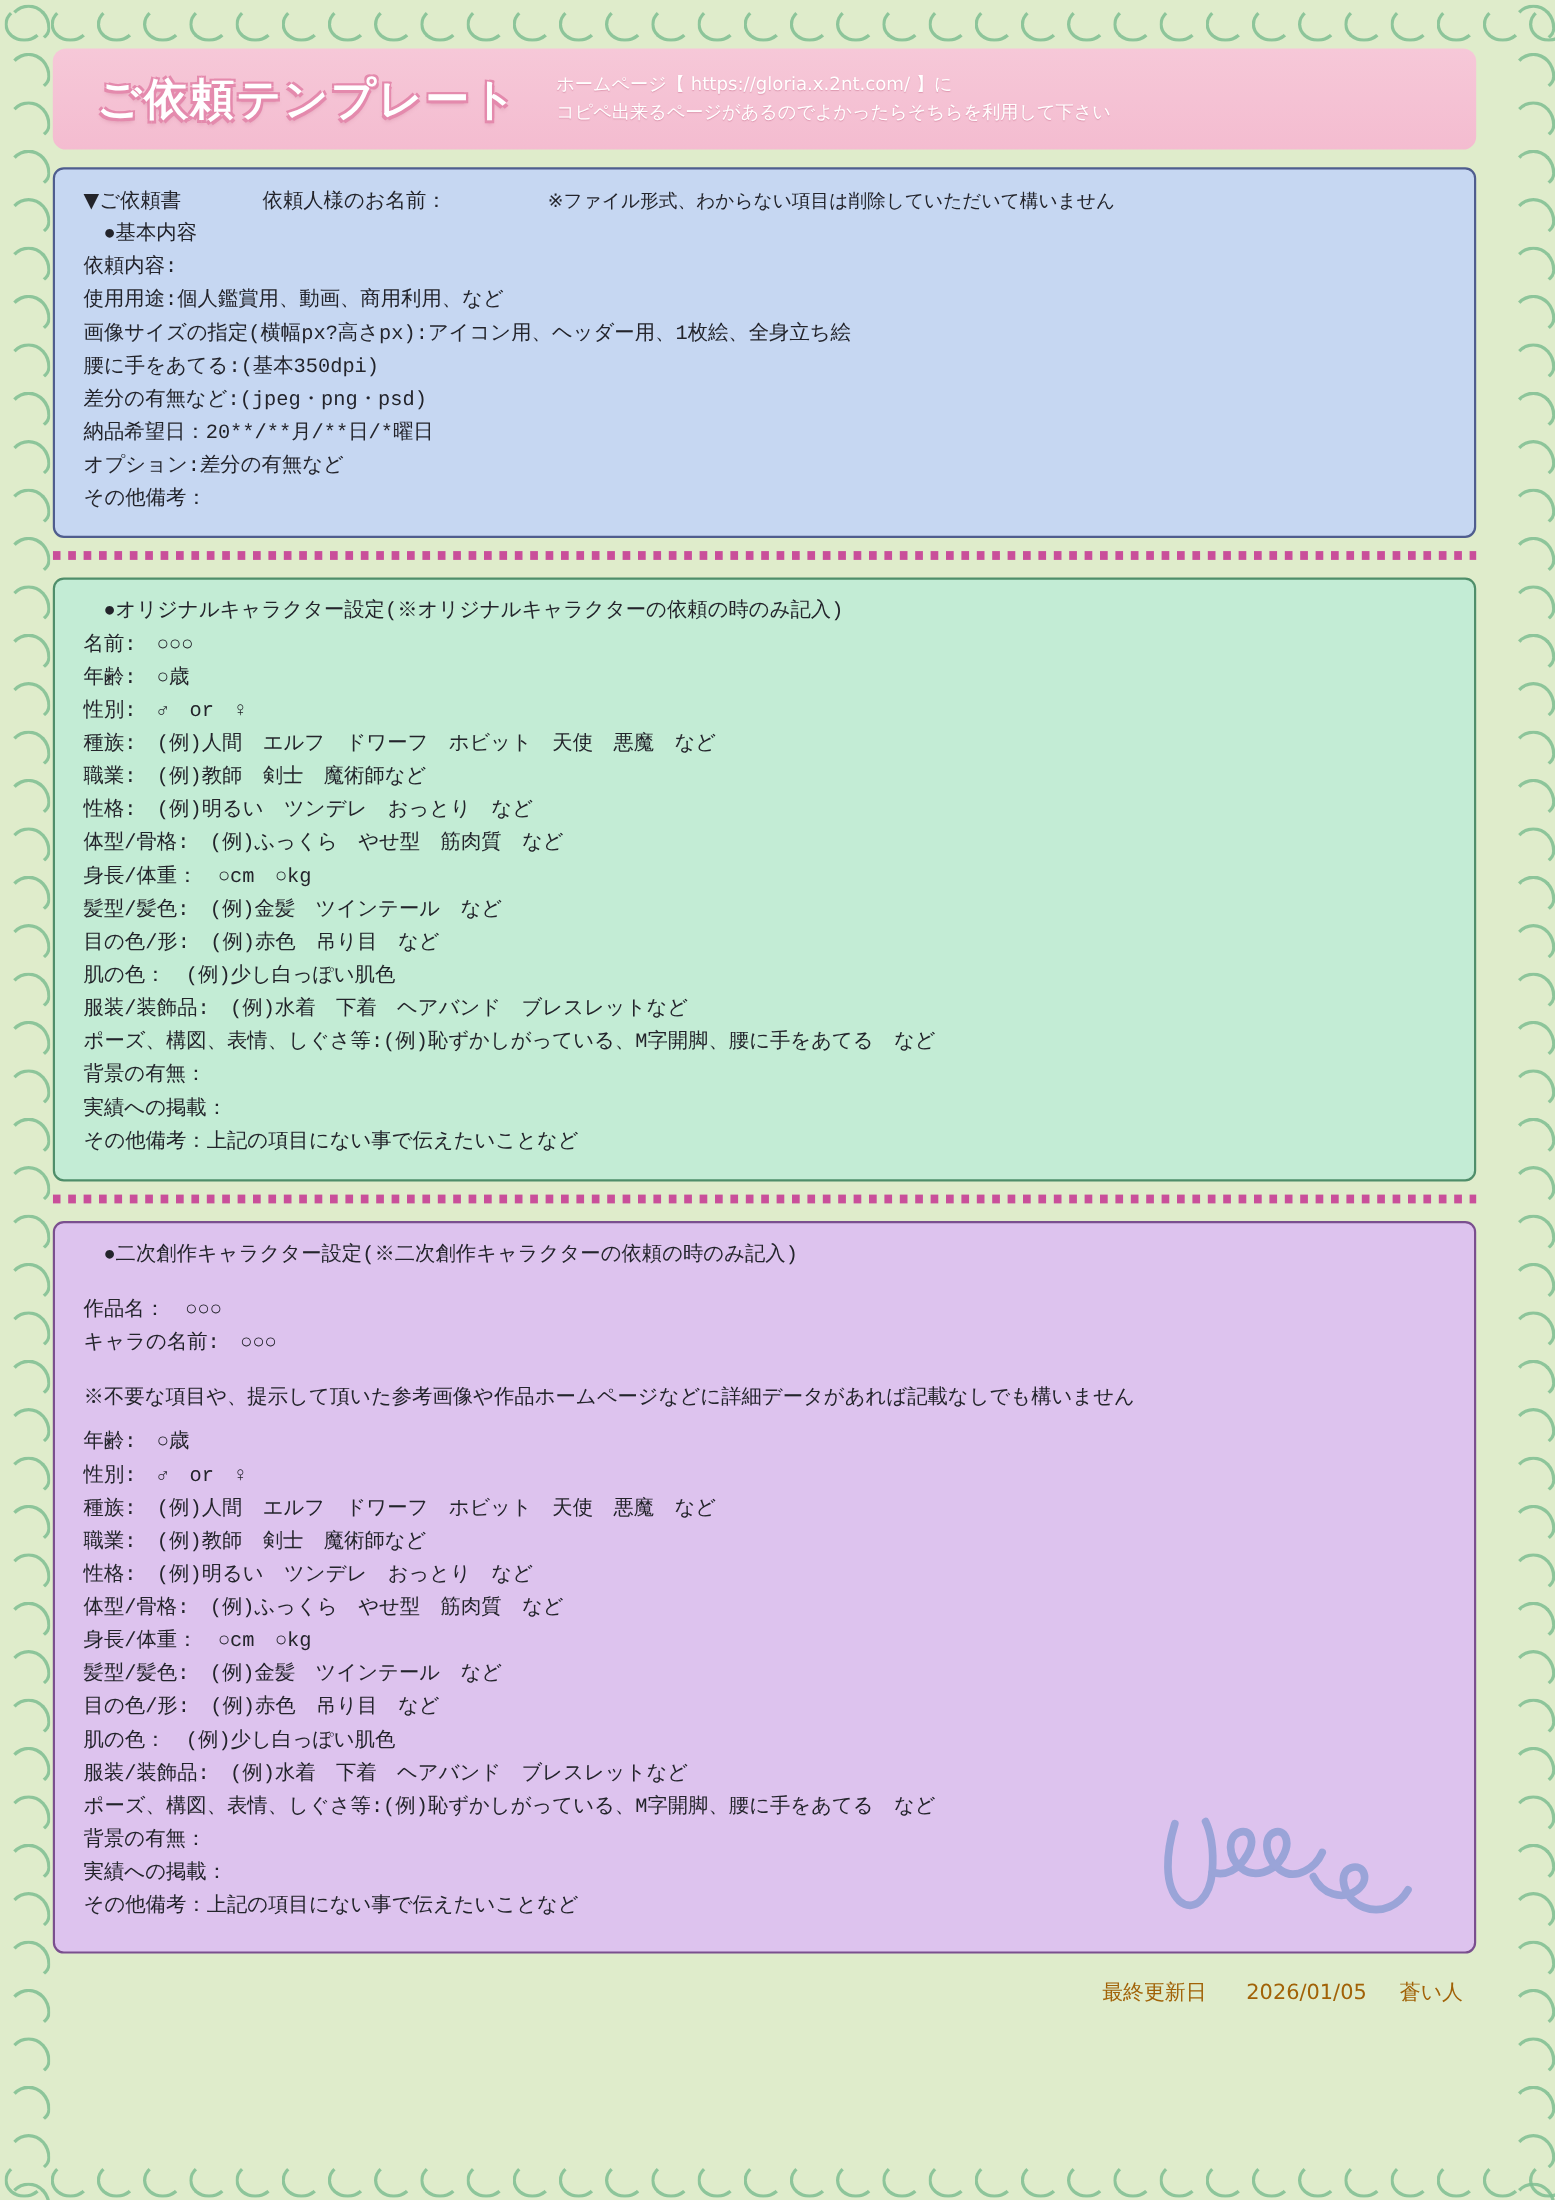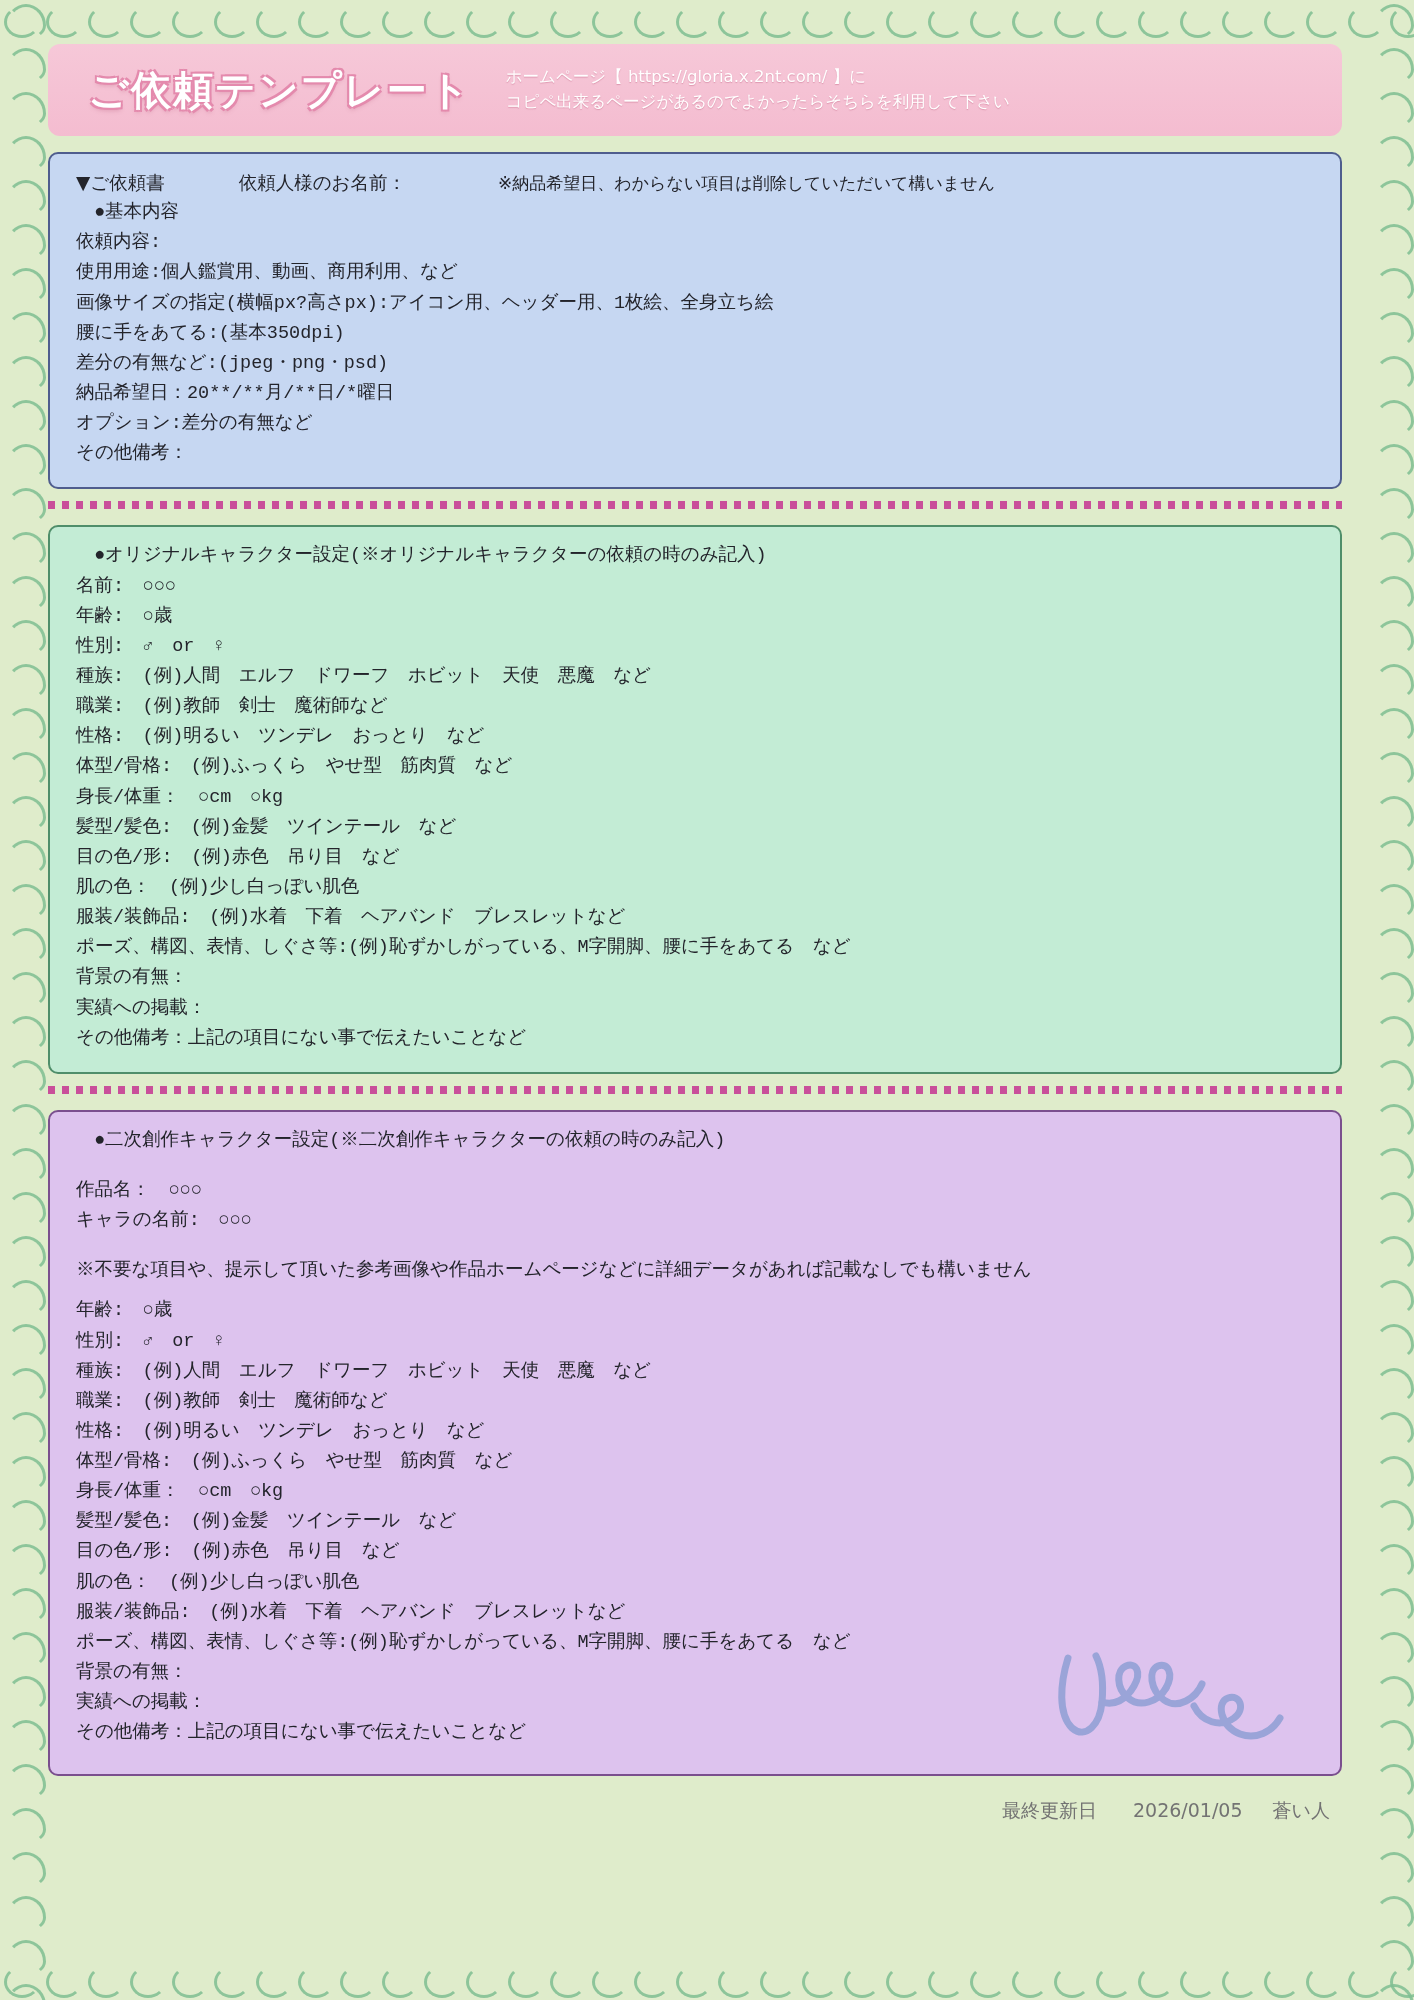--- a/index.html
+++ b/index.html
@@ -154,21 +154,21 @@
     background-size: 14px 8px;
     background-repeat: repeat-x;
     background-position: left center;
   }
 
   
   .footer {
     margin: 22px 26px 0 14px;
     text-align: right;
     font-size: 19px;
-    color: #737373;
+    color: #a16207;
     white-space: nowrap;
   }
   .footer .f-date { margin-left: 30px; }
   .footer .f-name { margin-left: 24px; }
 
   
   .signature {
     position: absolute;
     right: 46px;
     bottom: 14px;
@@ -357,21 +357,21 @@
     <div class="header-note">
       <div>ホームページ【 https://gloria.x.2nt.com/ 】に</div>
       <div>コピペ出来るページがあるのでよかったらそちらを利用して下さい</div>
     </div>
   </div>
 
   <div class="panel panel-basic">
     <div class="top-row">
       <span class="lbl-1">▼ご依頼書</span>
       <span class="lbl-2">依頼人様のお名前：</span>
-      <span class="note">※納品希望日、わからない項目は削除していただいて構いません</span>
+      <span class="note">※ファイル形式、わからない項目は削除していただいて構いません</span>
     </div>
     <div class="row head">●基本内容</div>
     <div class="row">依頼内容:</div>
     <div class="row">使用用途:個人鑑賞用、動画、商用利用、など</div>
     <div class="row">画像サイズの指定(横幅px?高さpx):アイコン用、ヘッダー用、1枚絵、全身立ち絵</div>
     <div class="row">腰に手をあてる:(基本350dpi)</div>
     <div class="row">差分の有無など:(jpeg・png・psd)</div>
     <div class="row">納品希望日：20**/**月/**日/*曜日</div>
     <div class="row">オプション:差分の有無など</div>
     <div class="row">その他備考：</div>

